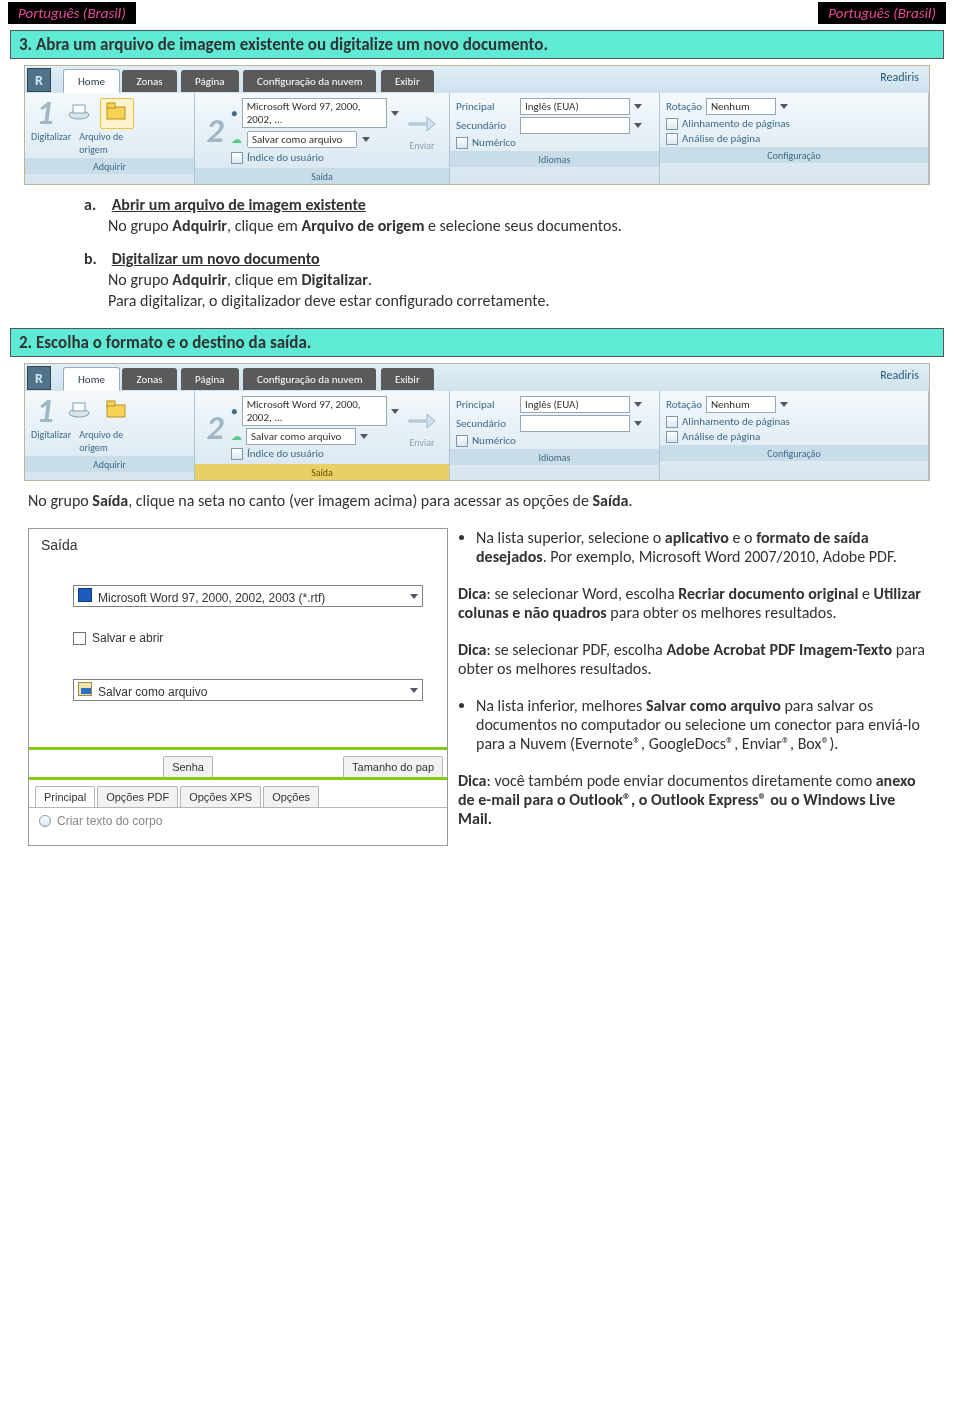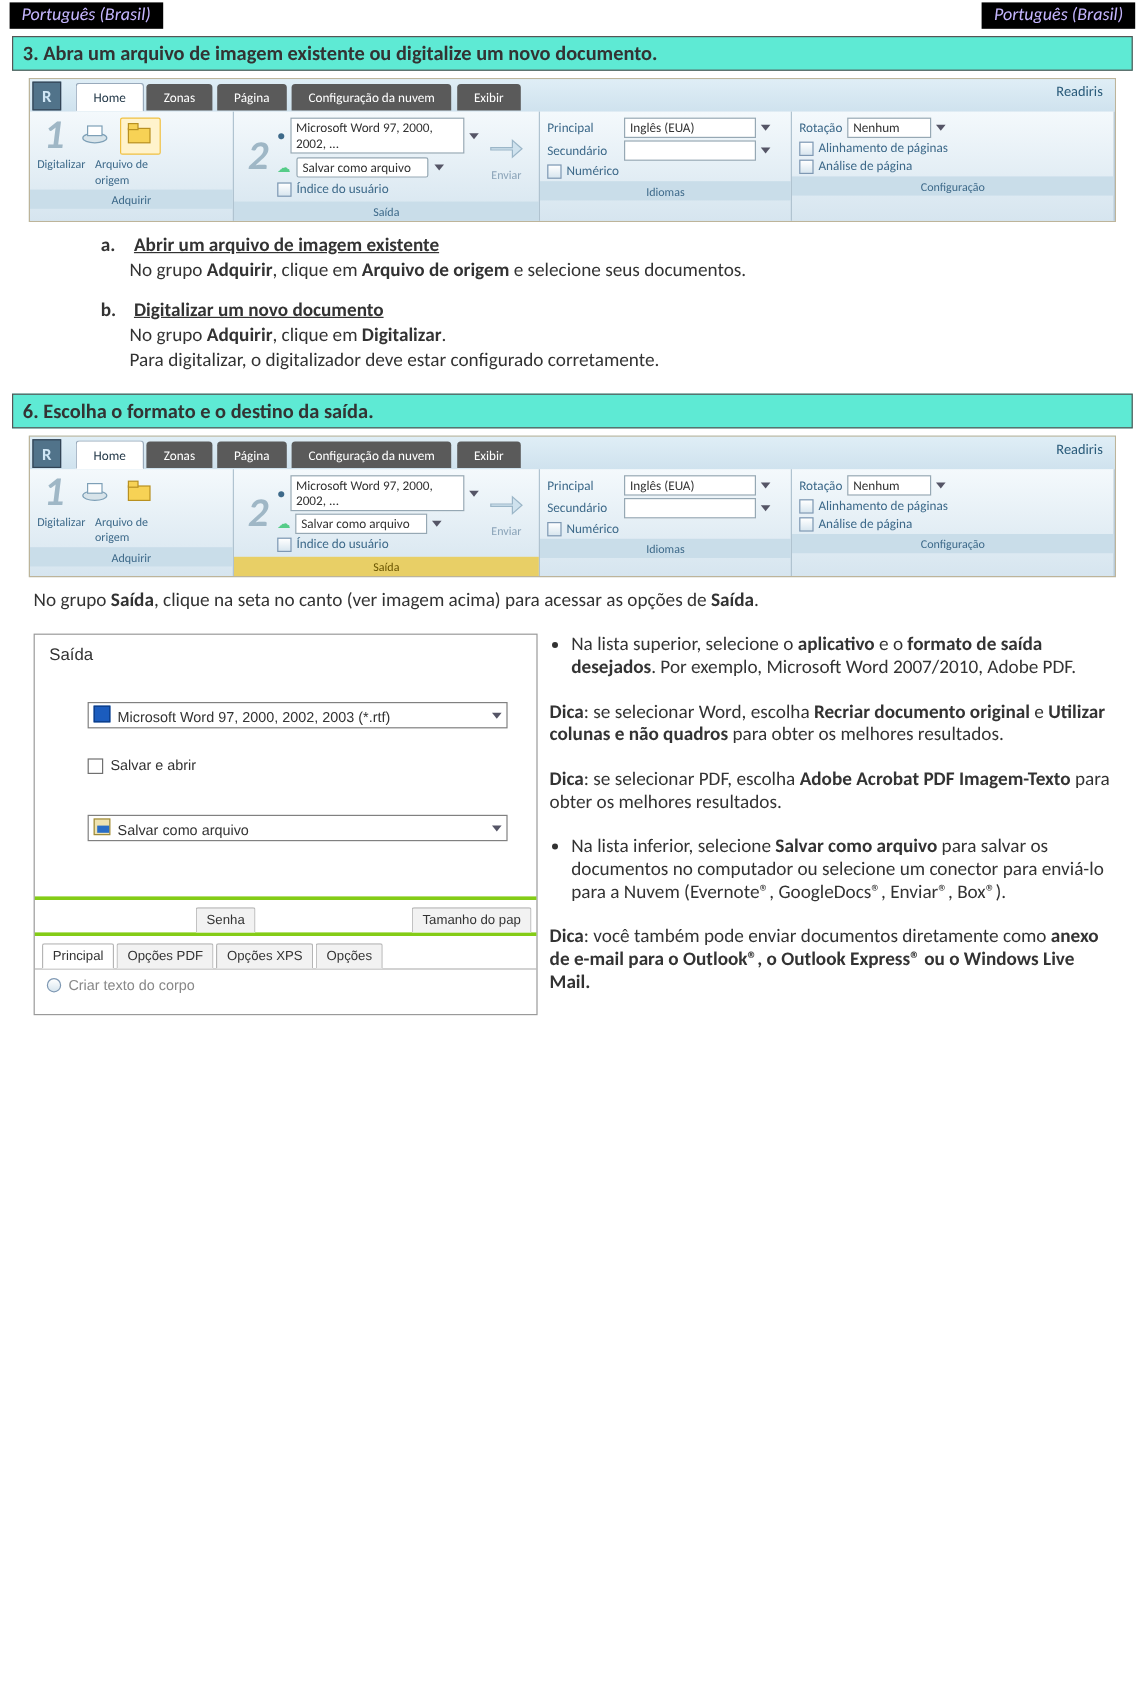--- a/index.html
+++ b/index.html
@@ -12,21 +12,21 @@
     width: 954px;
   }
   .top-banner {
     display: flex;
     justify-content: space-between;
     padding: 0 6px;
     margin: 2px 2px 6px 2px;
   }
   .banner-chip {
     background: #000;
-    color: #c4b5fd;
+    color: #ec4899;
     font-style: italic;
     padding: 2px 10px;
     font-size: 15px;
   }
   .step-heading {
     border: 1px solid #555;
     padding: 3px 8px;
     margin: 6px 10px;
     font-weight: bold;
     font-size: 17px;
@@ -284,21 +284,21 @@
   <div class="instr-item">
     <span class="letter">b.</span>
     <span class="title">Digitalizar um novo documento</span>
     <p>
       <span>No grupo </span><strong>Adquirir</strong><span>, clique em </span><strong>Digitalizar</strong><span>.</span>
     </p>
     <p>Para digitalizar, o digitalizador deve estar configurado corretamente.</p>
   </div>
 </div>
 
-<div class="step-heading">6. Escolha o formato e o destino da saída.</div>
+<div class="step-heading">2. Escolha o formato e o destino da saída.</div>
 
 <div class="ribbon-shot">
   <div class="app-icon">R</div>
   <div class="ribbon-title">Readiris</div>
   <div class="ribbon-tabs">
     <span class="tab active">Home</span>
     <span class="tab dark">Zonas</span>
     <span class="tab dark">Página</span>
     <span class="tab dark">Configuração da nuvem</span>
     <span class="tab dark">Exibir</span>
@@ -433,20 +433,20 @@
       </li>
     </ul>
     <p class="indent">
       <strong>Dica</strong><span>: se selecionar Word, escolha </span><strong>Recriar documento original</strong><span>  e </span><strong>Utilizar colunas e não quadros</strong><span> para obter os melhores resultados.</span>
     </p>
     <p class="indent">
       <strong>Dica</strong><span>: se selecionar PDF, escolha </span><strong>Adobe Acrobat PDF Imagem-Texto</strong><span> para obter os melhores resultados.</span>
     </p>
     <ul>
       <li>
-        <span>Na lista inferior, selecione </span><strong>Salvar como arquivo</strong><span> para salvar os documentos no computador ou selecione um conector para enviá-lo para a Nuvem (Evernote®, GoogleDocs®, Enviar®, Box®).</span>
+        <span>Na lista inferior, melhores </span><strong>Salvar como arquivo</strong><span> para salvar os documentos no computador ou selecione um conector para enviá-lo para a Nuvem (Evernote®, GoogleDocs®, Enviar®, Box®).</span>
       </li>
     </ul>
     <p class="indent">
       <strong>Dica</strong><span>: você também pode enviar documentos diretamente como </span><strong>anexo de e-mail para o Outlook®, o Outlook Express® ou o Windows Live Mail.</strong>
     </p>
   </div>
 </div>
 
 </body></html>

